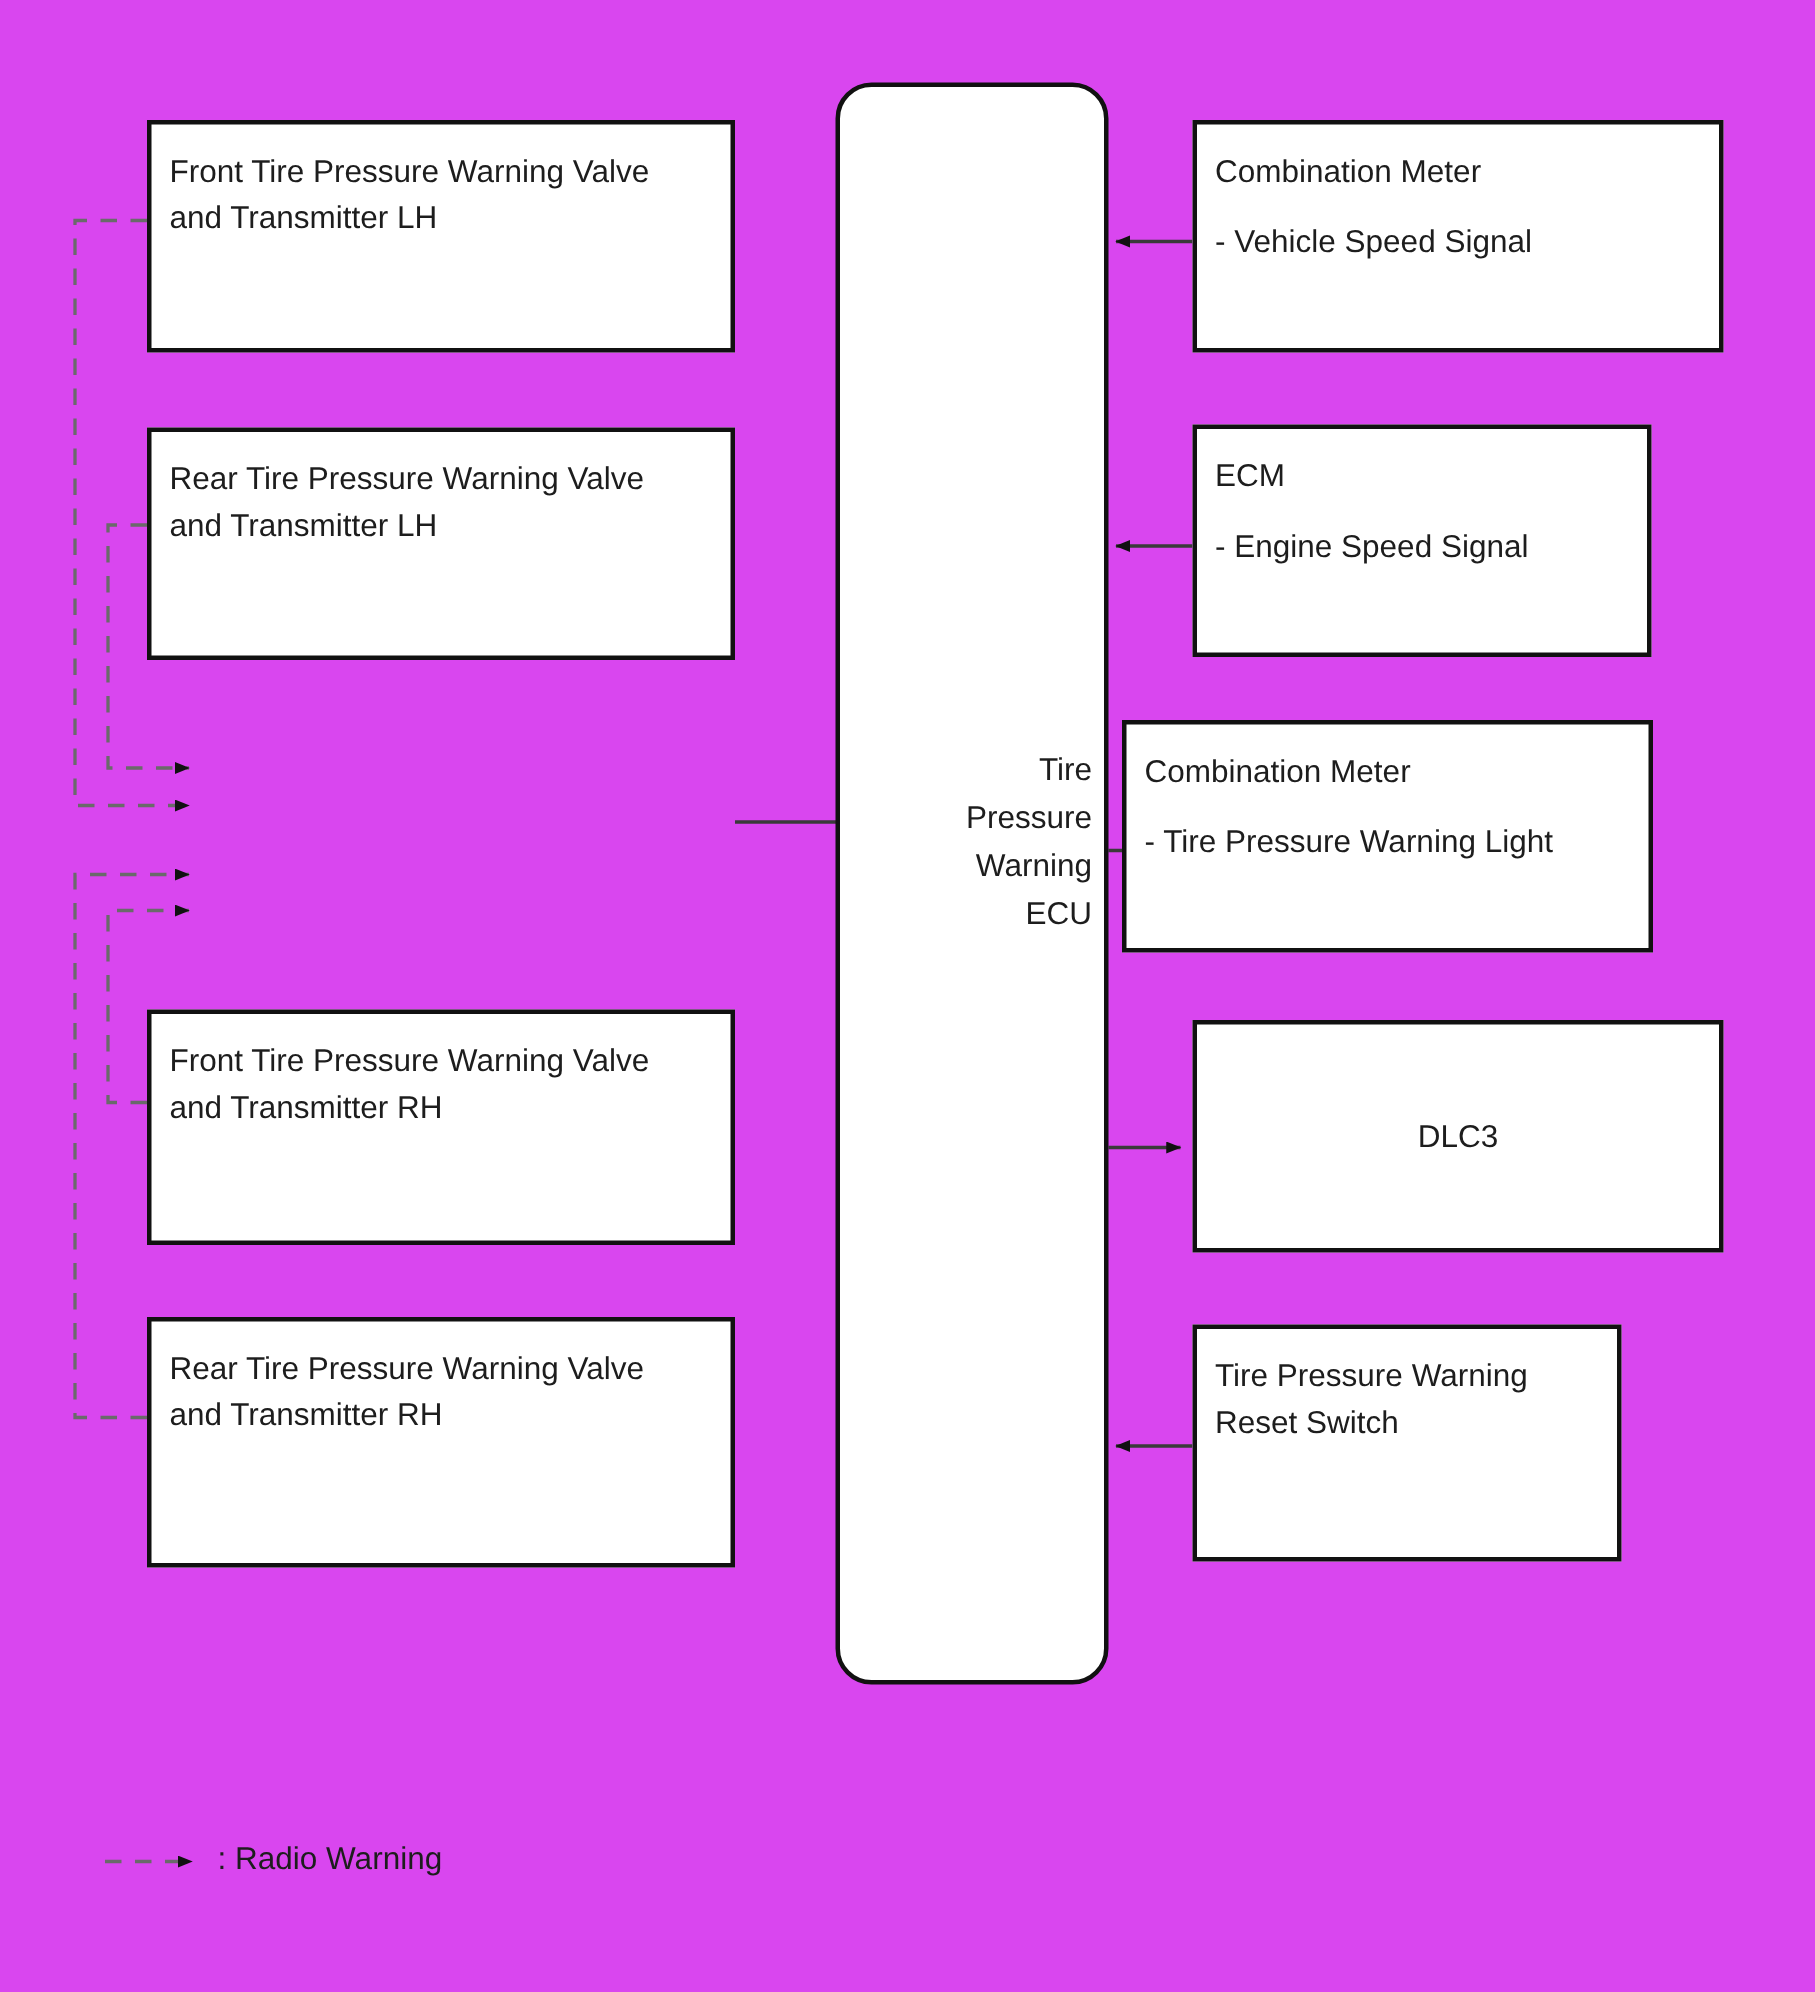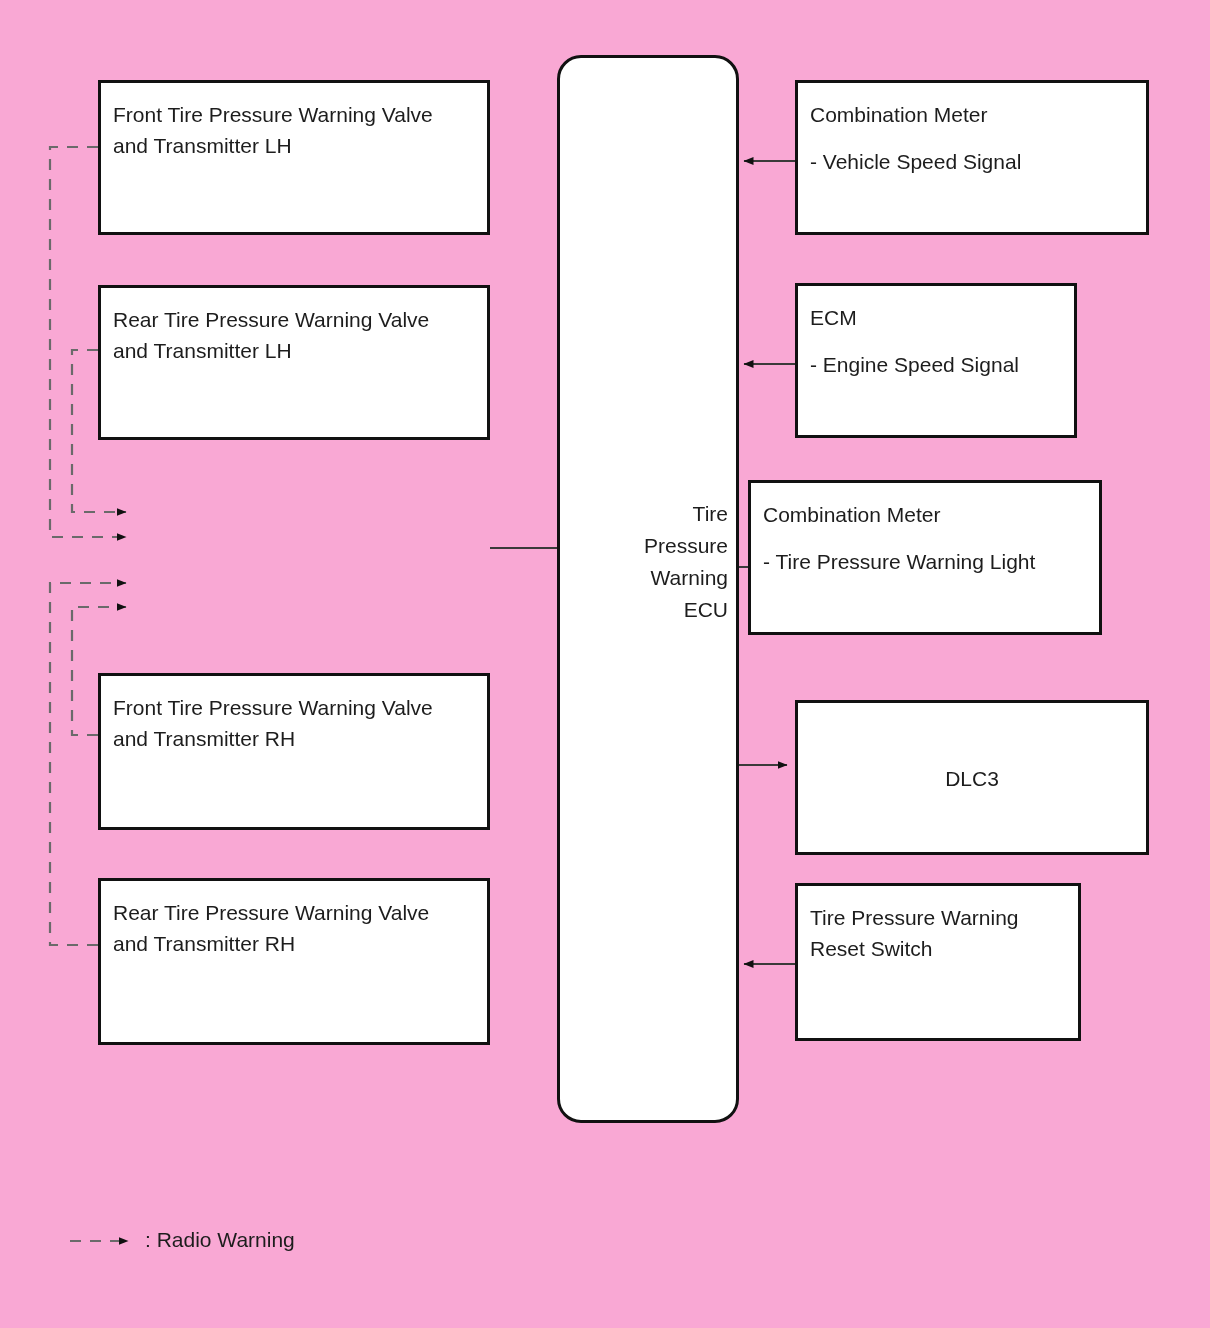--- a/index.html
+++ b/index.html
@@ -8,21 +8,21 @@
     background: #ffffff;
   }
   body {
     font-family: "Liberation Sans", sans-serif;
     color: #1a1a1a;
   }
   #canvas {
     position: relative;
     width: 1210px;
     height: 1328px;
-    background: #f9a8d4;
+    background: #d946ef;
     overflow: hidden;
   }
   .node {
     position: absolute;
     box-sizing: border-box;
     background: #ffffff;
     border: 3px solid #111111;
   }
   .node .label {
     position: absolute;
@@ -147,29 +147,29 @@
     <div class="label">Tire
 Pressure
 Warning
 ECU</div>
   </div>
 
   <div class="node" style="left:795px; top:80px; width:354px; height:155px;">
     <div class="label spaced"><span>Combination Meter</span><span class="gapline"></span><span>- Vehicle Speed Signal</span></div>
   </div>
 
-  <div class="node" style="left:795px; top:283px; width:282px; height:155px;">
+  <div class="node" style="left:795px; top:283px; width:306px; height:155px;">
     <div class="label spaced"><span>ECM</span><span class="gapline"></span><span>- Engine Speed Signal</span></div>
   </div>
 
   <div class="node" style="left:748px; top:480px; width:354px; height:155px;">
     <div class="label spaced"><span>Combination Meter</span><span class="gapline"></span><span>- Tire Pressure Warning Light</span></div>
   </div>
 
-  <div class="node centered-label" style="left:795px; top:680px; width:354px; height:155px;margin-top:20px;">
+  <div class="node centered-label" style="left:795px; top:680px; width:354px; height:155px;">
     <div class="label">DLC3</div>
   </div>
 
   <div class="node" style="left:795px; top:883px; width:286px; height:158px;">
     <div class="label">Tire Pressure Warning
 Reset Switch</div>
   </div>
 
   <div class="legend" style="left:145px; top:1228px;">: Radio Warning</div>
 

